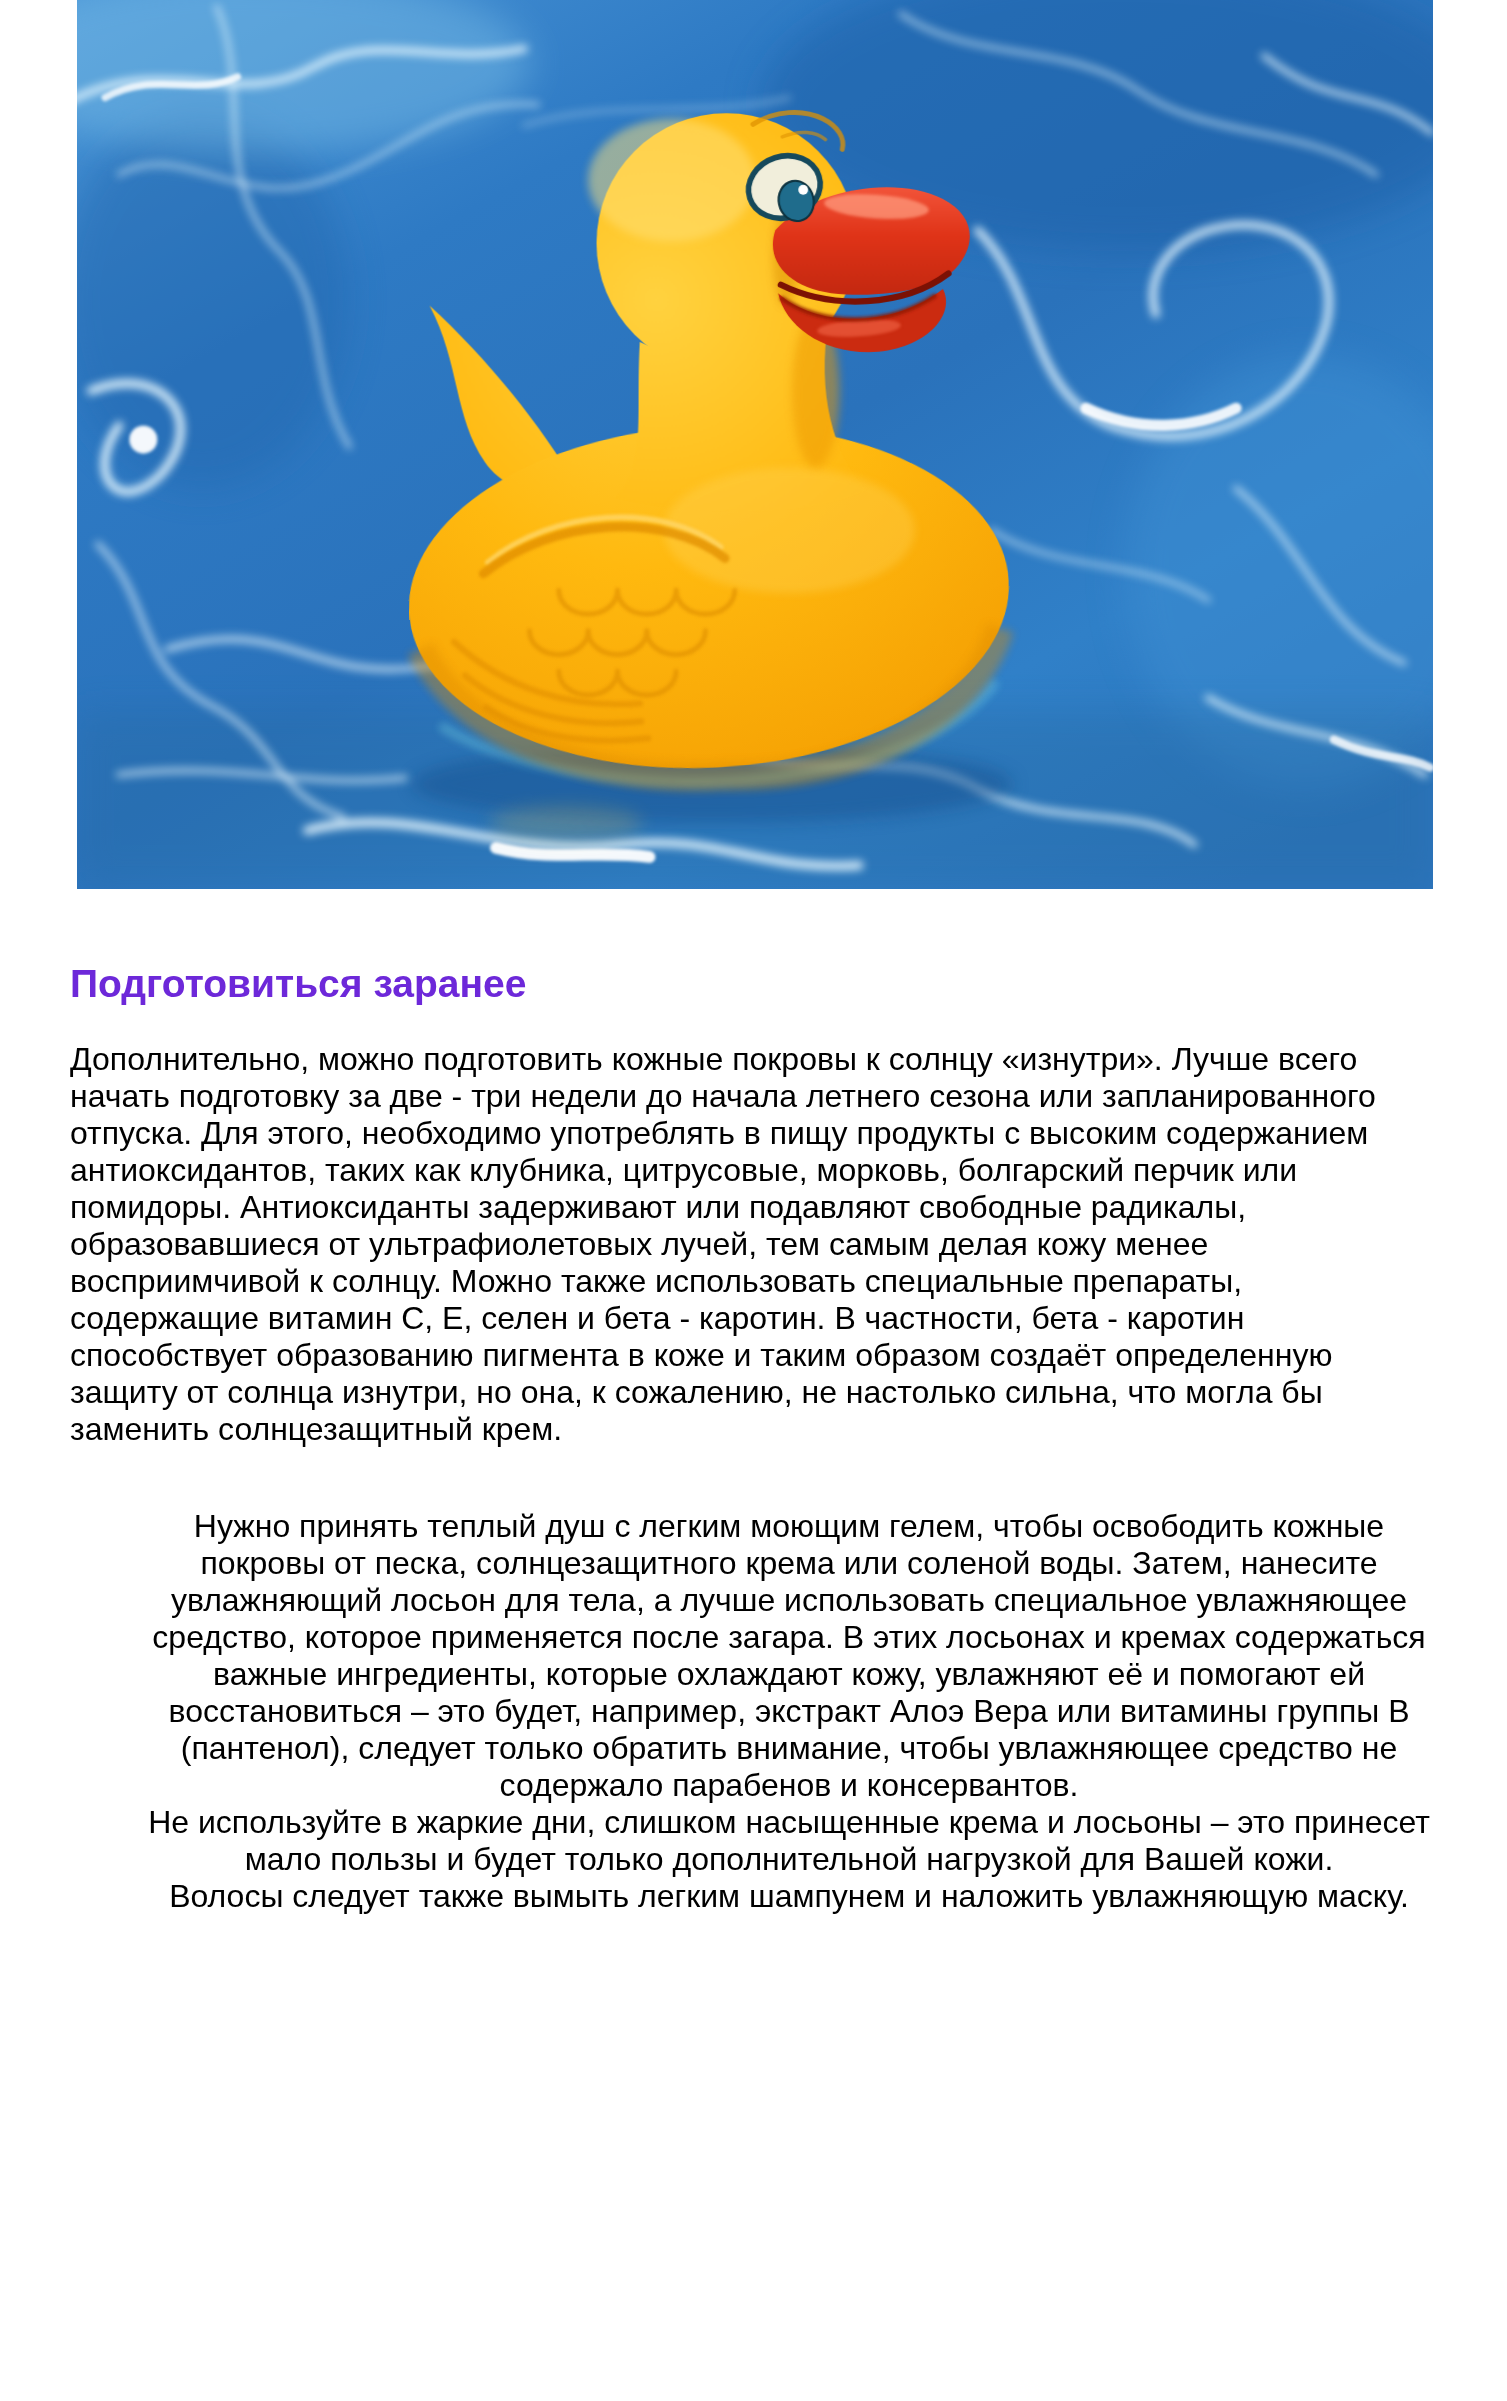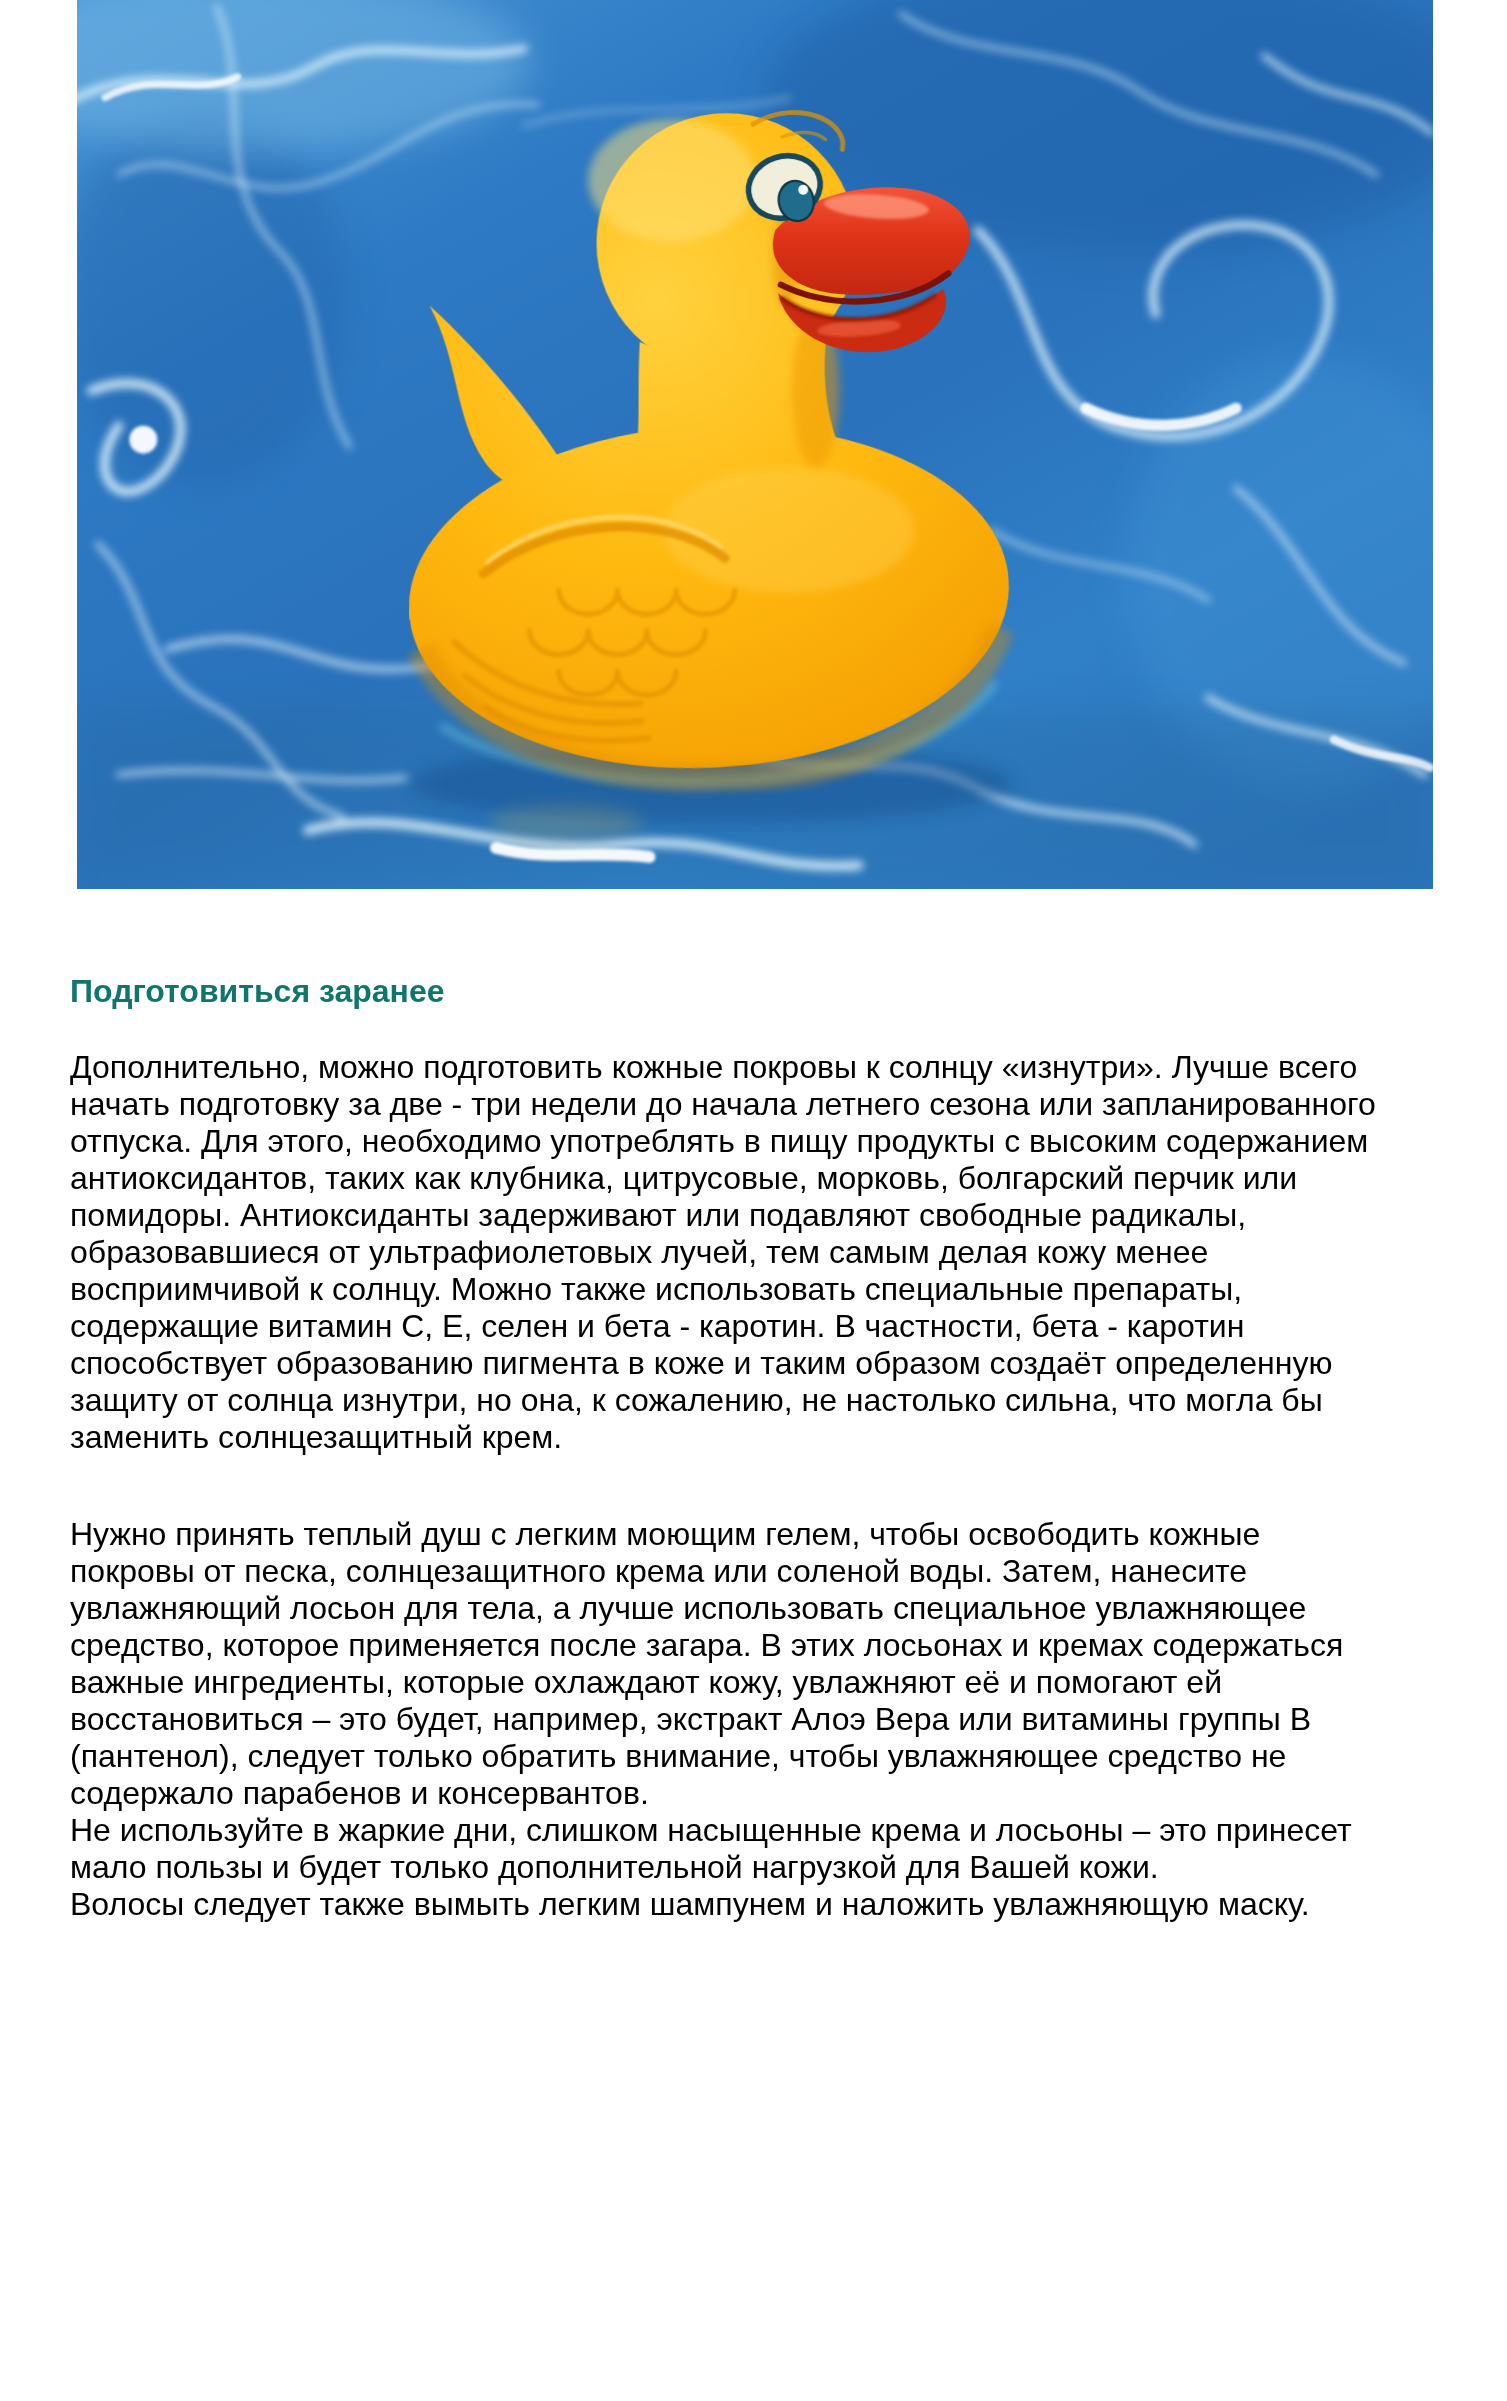--- a/index.html
+++ b/index.html
@@ -17,30 +17,30 @@
     margin:0;padding:0;
     overflow:hidden;
   }
   .hero svg{display:block;width:1356px;height:889px;}
   .doc{
     position:absolute;left:70px;top:961px;width:1438px;
     color:#000000;
     font-size:32px;line-height:37px;
   }
   .section-heading{
-    font-size:32px;line-height:37px;
+    font-size:39px;line-height:37px;
     font-weight:bold;
-    color:#0f766e;
-    margin:12px 0 39px 0;
+    color:#6d28d9;
+    margin:4px 0 39px 0;
   }
   .section-body{
     margin:0 0 60px 0;
     white-space:pre-line;
   }
-  .section-body.last{margin-bottom:4px;}
+  .section-body.last{margin-bottom:4px;text-align:center;}
 </style>
 </head>
 <body>
 
 <div class="page">
 
   <figure class="hero">
     <svg viewBox="0 0 1942 1274" preserveAspectRatio="none" role="img">
       <defs>
         <linearGradient id="gWater" x1="0" y1="0" x2="0.85" y2="1">

